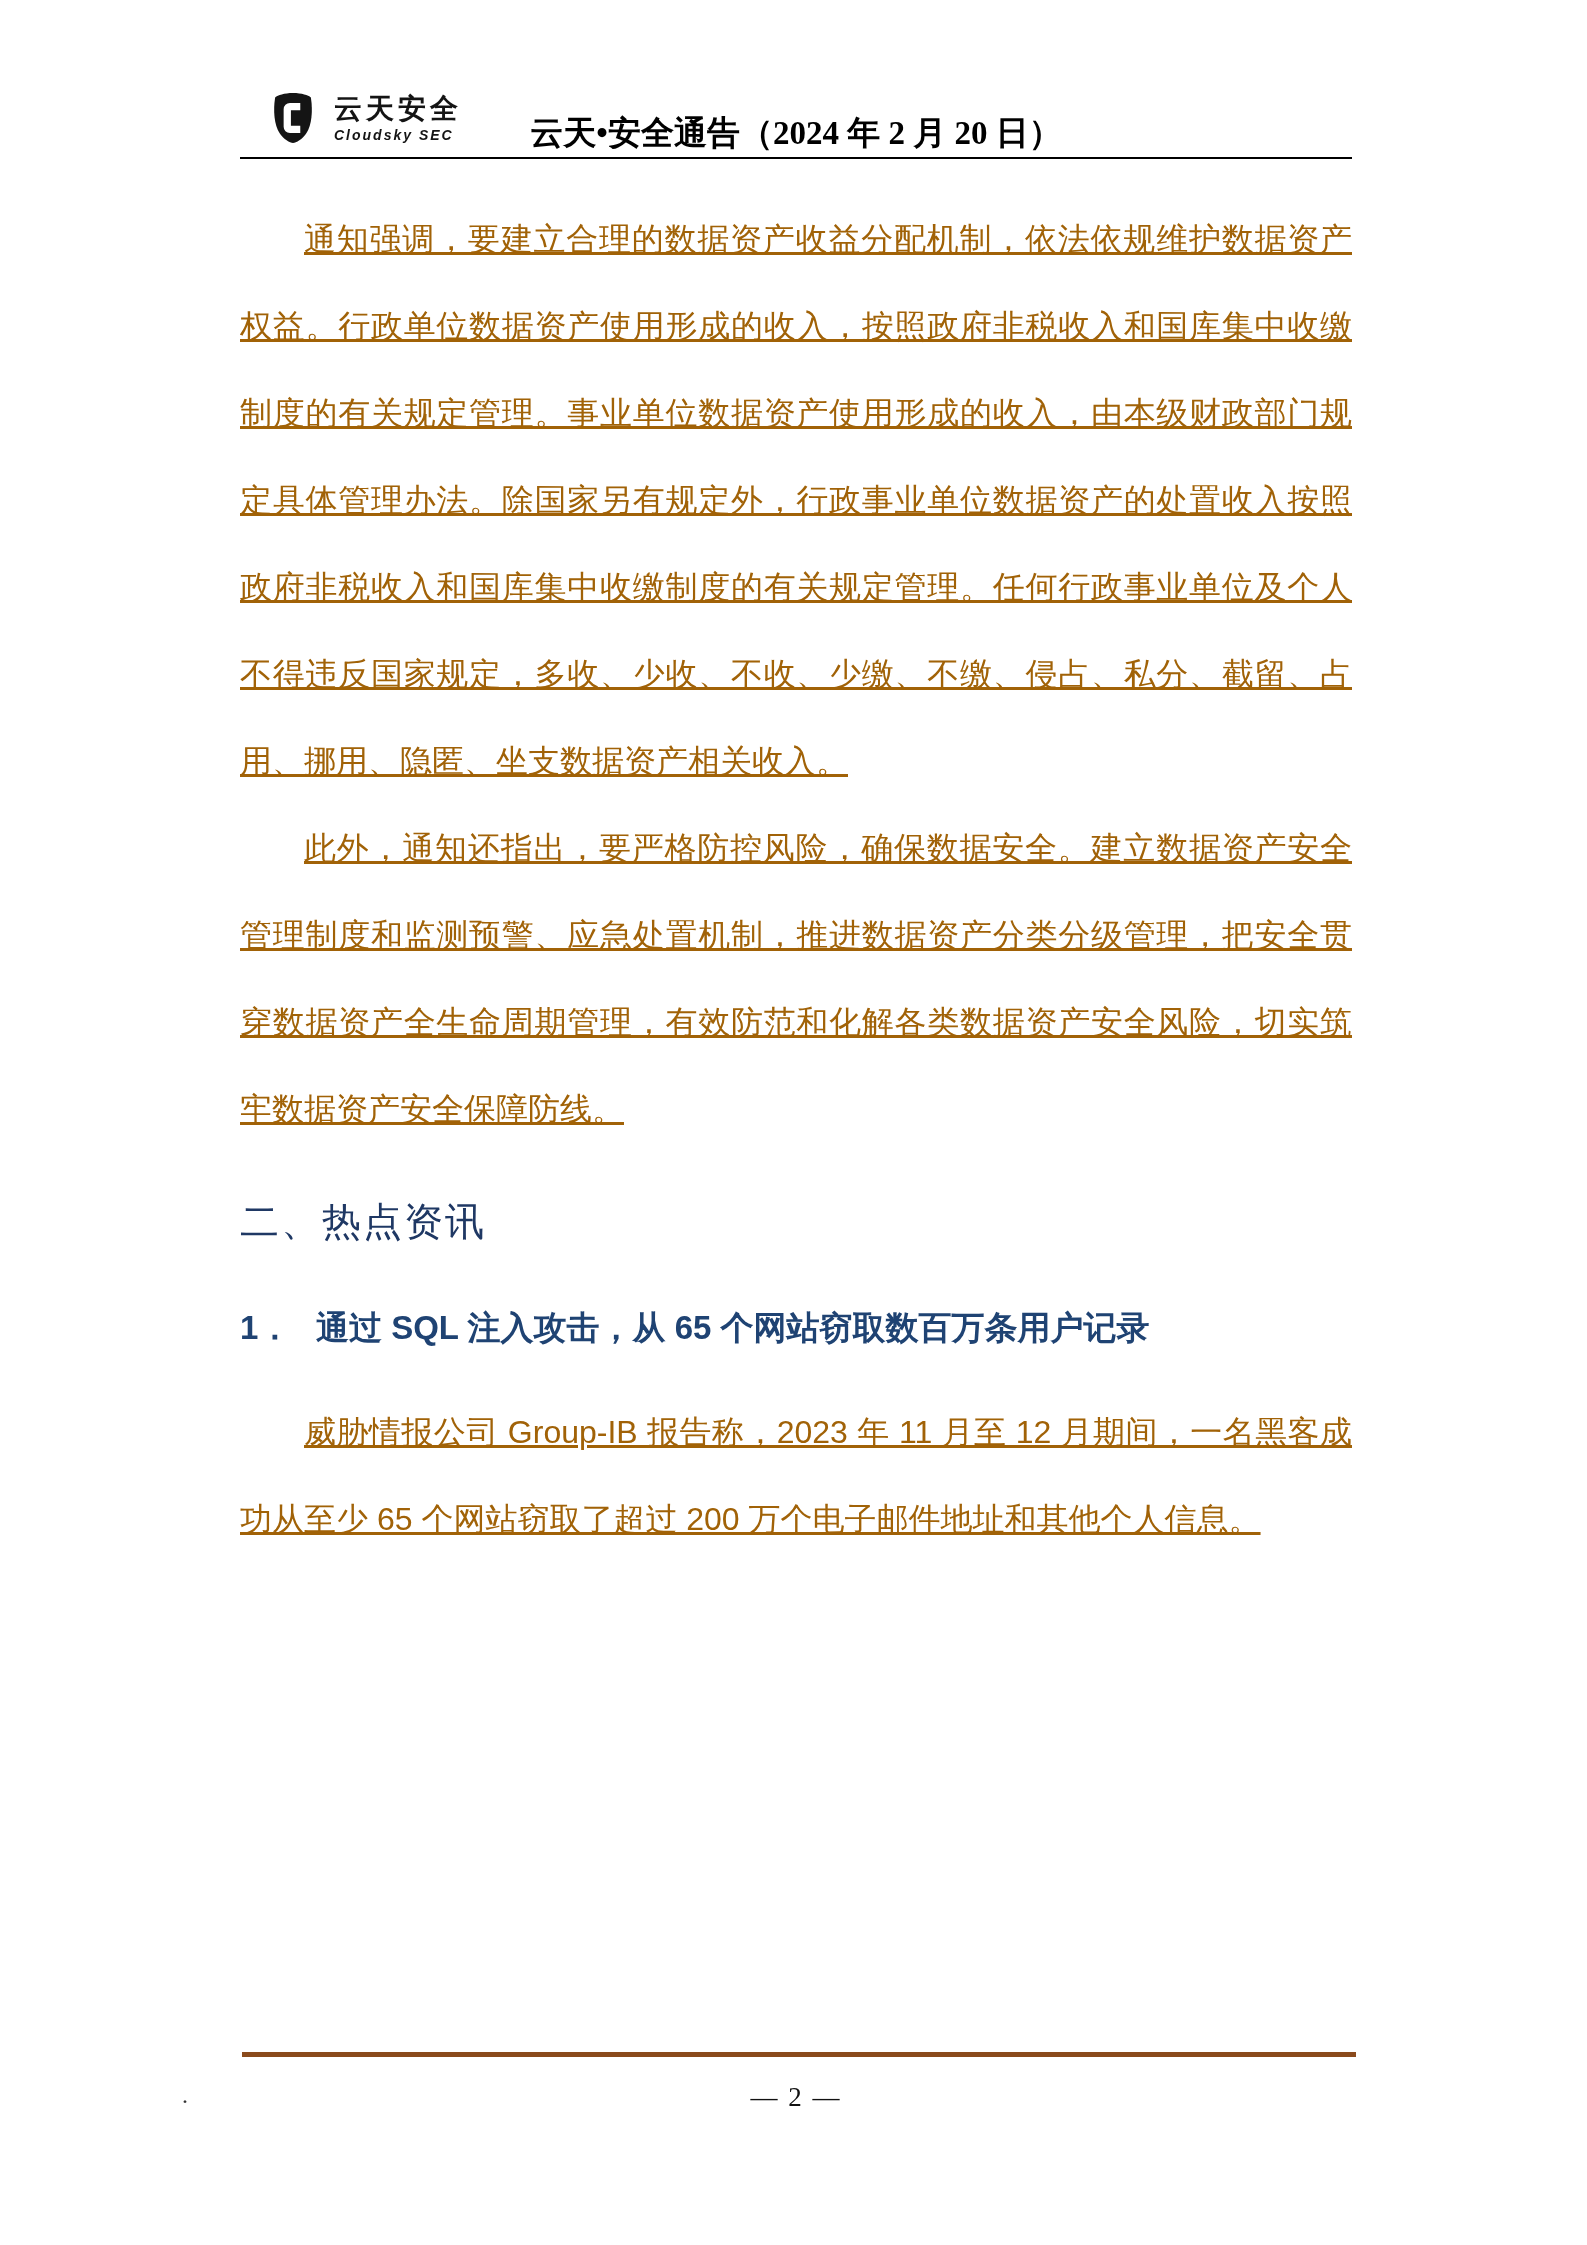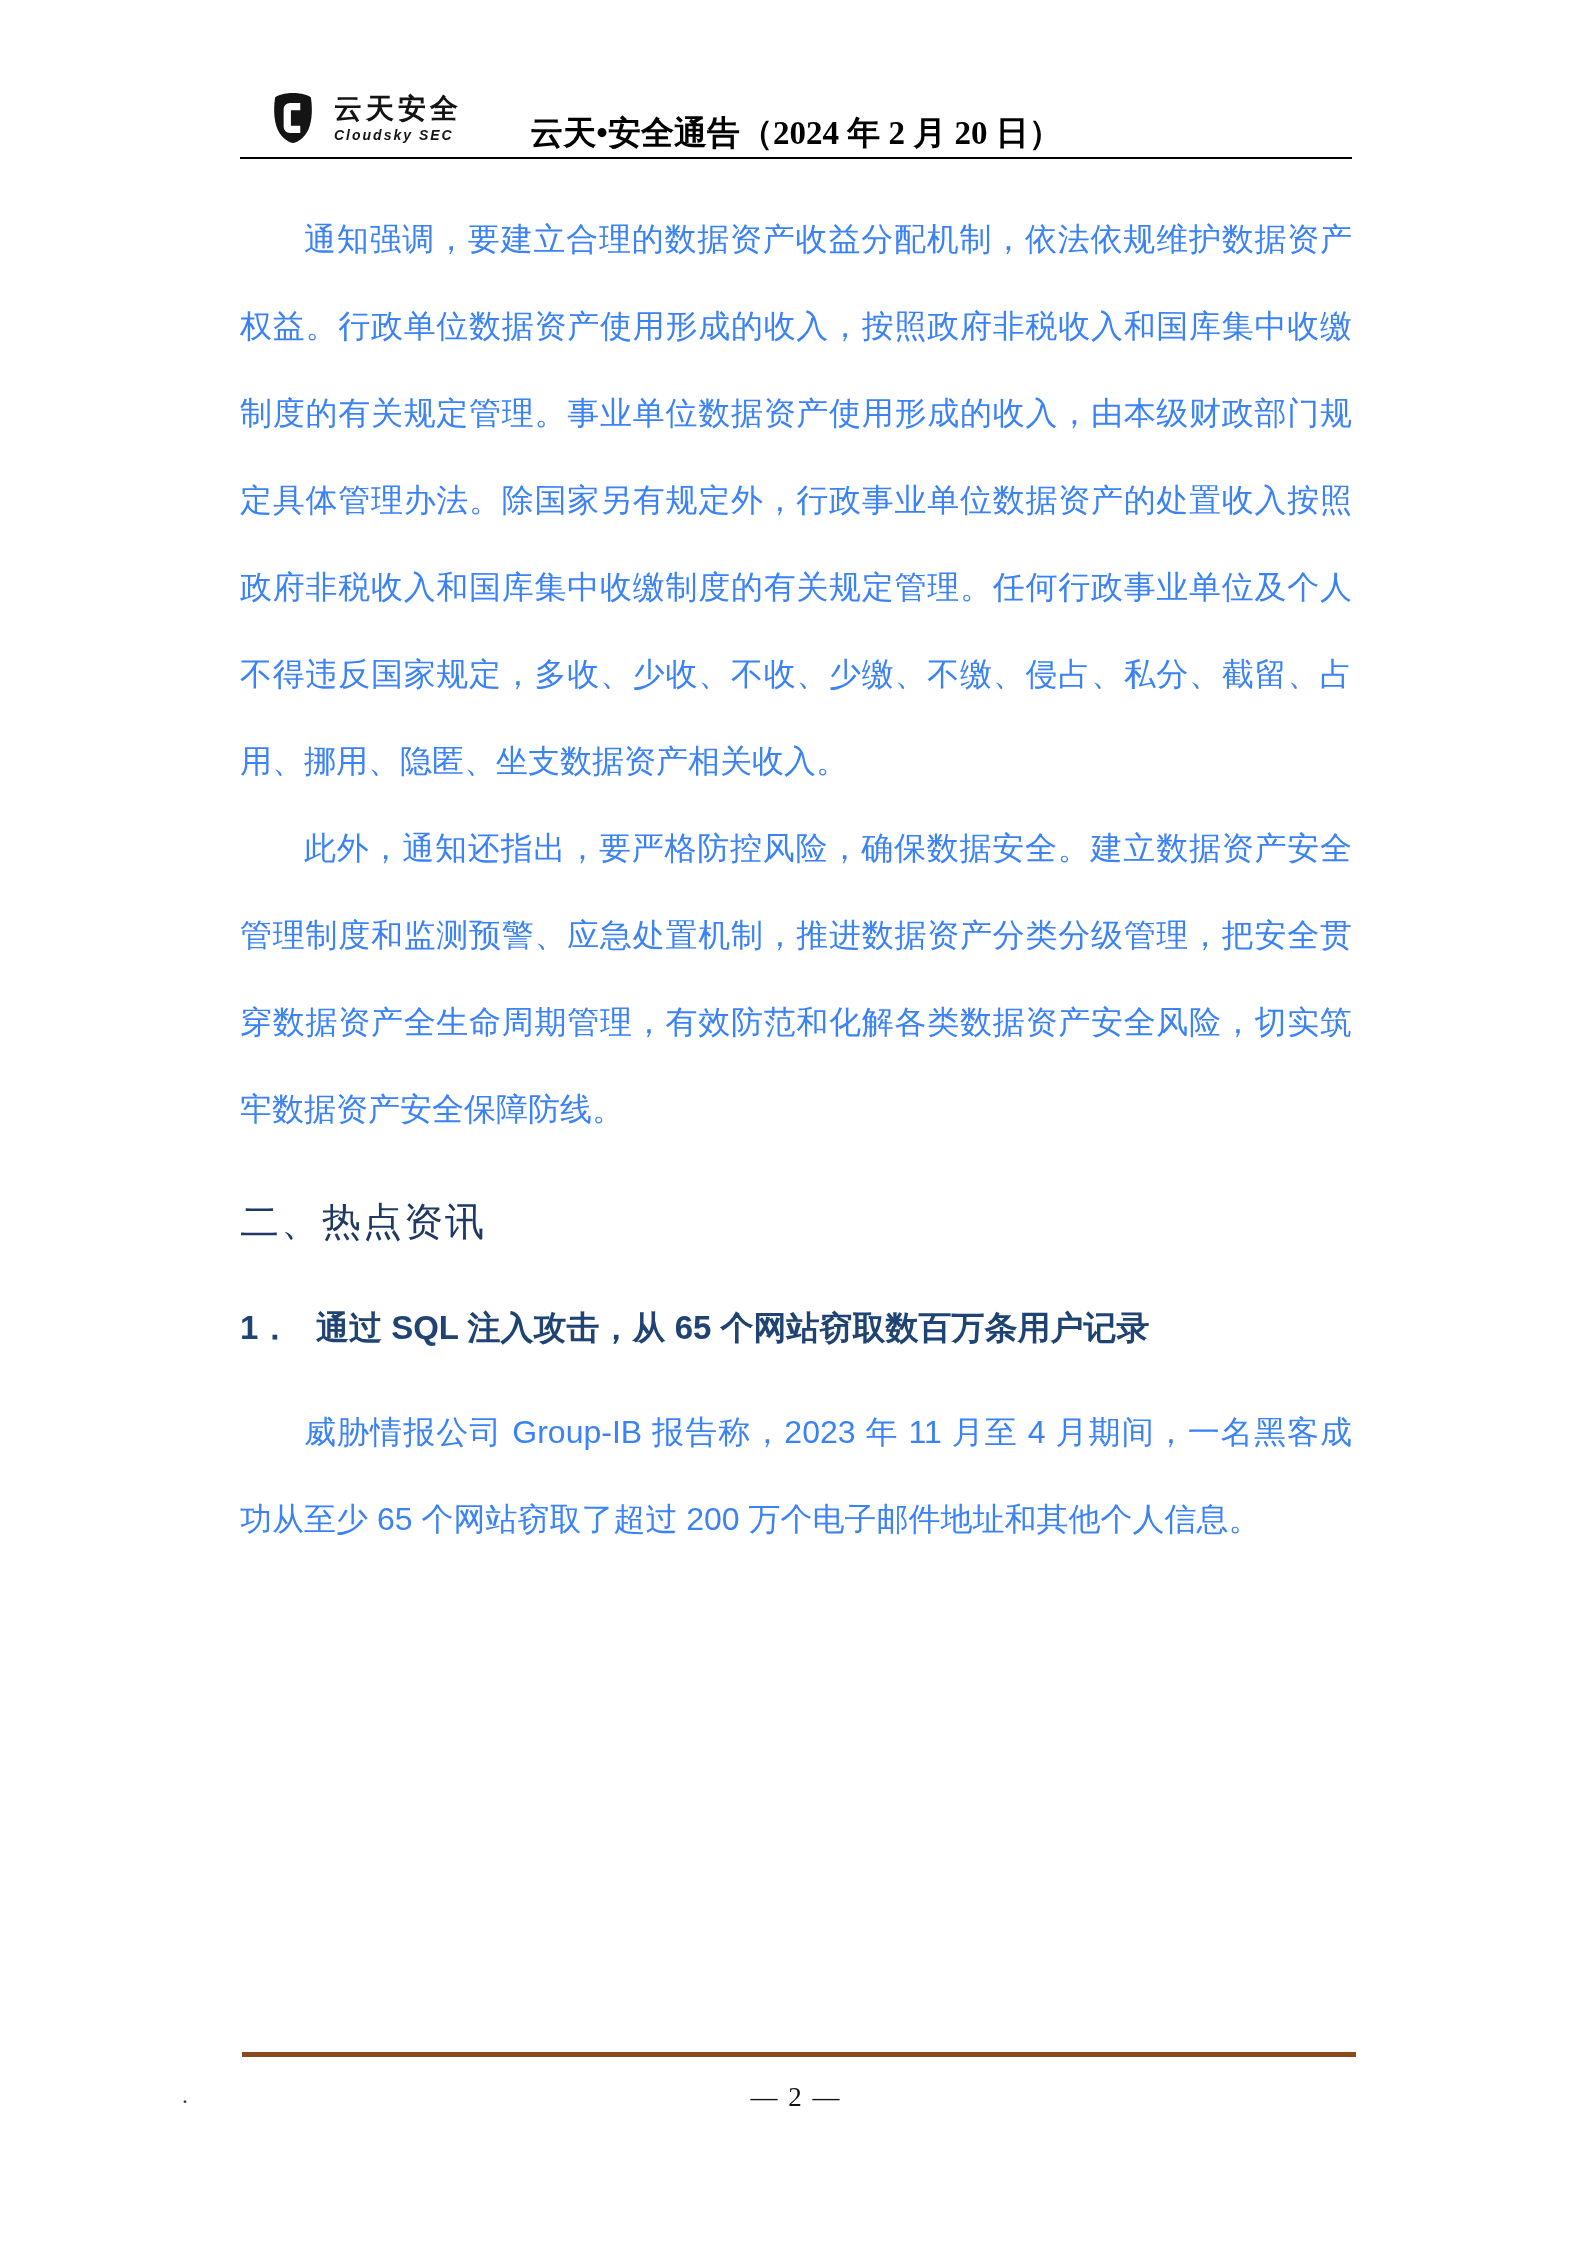--- a/index.html
+++ b/index.html
@@ -18,21 +18,21 @@
   .header-title{
     position:absolute;top:111px;left:240px;width:1112px;text-align:center;
     font-family:"Liberation Serif","DejaVu Serif",serif;font-weight:bold;font-size:33px;color:#000;
   }
   .header-rule{position:absolute;top:157px;left:240px;width:1112px;height:2px;background:var(--header_rule,#000);}
 
   
   .body-text{position:absolute;top:196px;left:240px;width:1112px;}
   .para{
     margin:0;font-size:32px;line-height:87px;text-align:justify;
-    text-indent:2em;color:#3b82f6;word-break:break-word;
+    text-indent:2em;color:#a16207;word-break:break-word;text-decoration:underline;
   }
   .section-heading{
     margin:44px 0 0 0;font-size:39px;line-height:50px;font-weight:normal;
     color:var(--heading_navy,#1F3864);letter-spacing:2px;
   }
   .item-heading{
     margin:58px 0 0 0;display:flex;align-items:flex-start;
     font-size:33px;line-height:46px;font-weight:bold;color:var(--subheading_navy,#1F4373);
   }
   .item-number{width:76px;flex:0 0 76px;}
@@ -74,21 +74,21 @@
     <p class="para">此外，通知还指出，要严格防控风险，确保数据安全。建立数据资产安全管理制度和监测预警、应急处置机制，推进数据资产分类分级管理，把安全贯穿数据资产全生命周期管理，有效防范和化解各类数据资产安全风险，切实筑牢数据资产安全保障防线。</p>
 
     <h2 class="section-heading">二、热点资讯</h2>
 
     <div class="item-heading">
       <span class="item-number">1．</span>
       <span class="item-title">通过 SQL 注入攻击，从 65 个网站窃取数百万条用户记录</span>
     </div>
 
     <div class="item-paras">
-      <p class="para">威胁情报公司 Group-IB 报告称，2023 年 11 月至 4 月期间，一名黑客成功从至少 65 个网站窃取了超过 200 万个电子邮件地址和其他个人信息。</p>
+      <p class="para">威胁情报公司 Group-IB 报告称，2023 年 11 月至 12 月期间，一名黑客成功从至少 65 个网站窃取了超过 200 万个电子邮件地址和其他个人信息。</p>
     </div>
   </div>
 
   <div class="footer-rule"></div>
   <div class="footer-dot">.</div>
   <div class="page-number">— 2 —</div>
 
 </div>
 
 </body></html>

